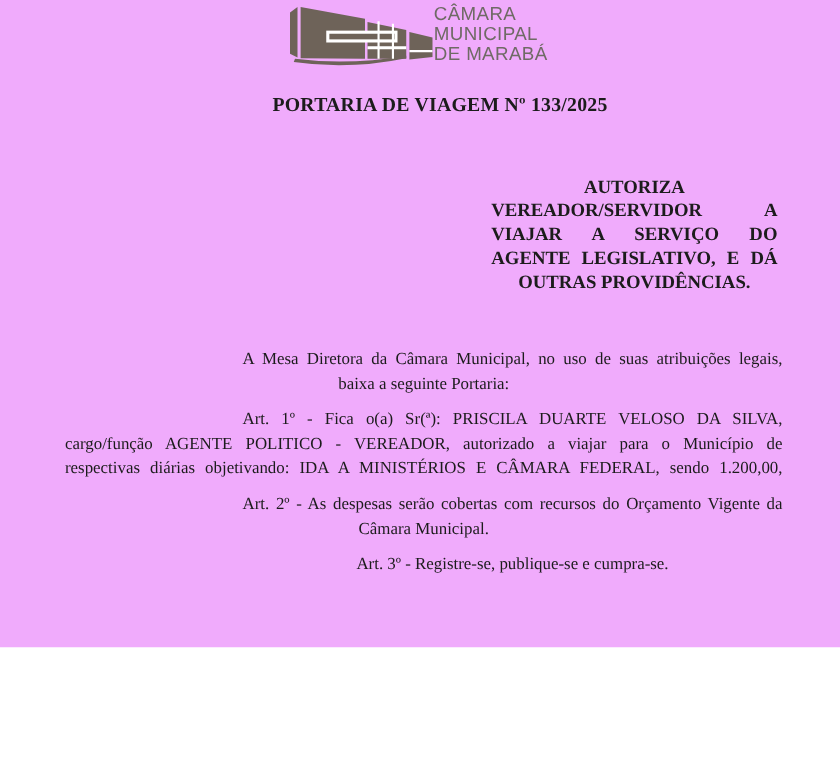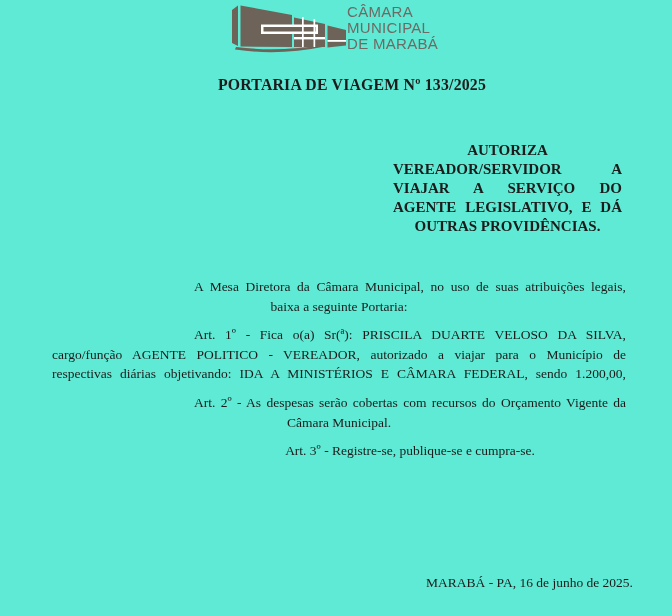--- a/index.html
+++ b/index.html
@@ -3,22 +3,22 @@
 <meta charset="utf-8">
 <style>
   html, body {
     margin: 0;
     padding: 0;
     background: #ffffff;
   }
   .page {
     position: relative;
     width: 672px;
-    height: 616px;
-    background: #5eead4;
+    height: 518px;
+    background: #f0abfc;
     overflow: hidden;
     font-family: "Liberation Serif", serif;
     color: #1c1c1c;
   }
   
   .logo-building {
     position: absolute;
     left: 215px;
     top: 1px;
     width: 133px;

